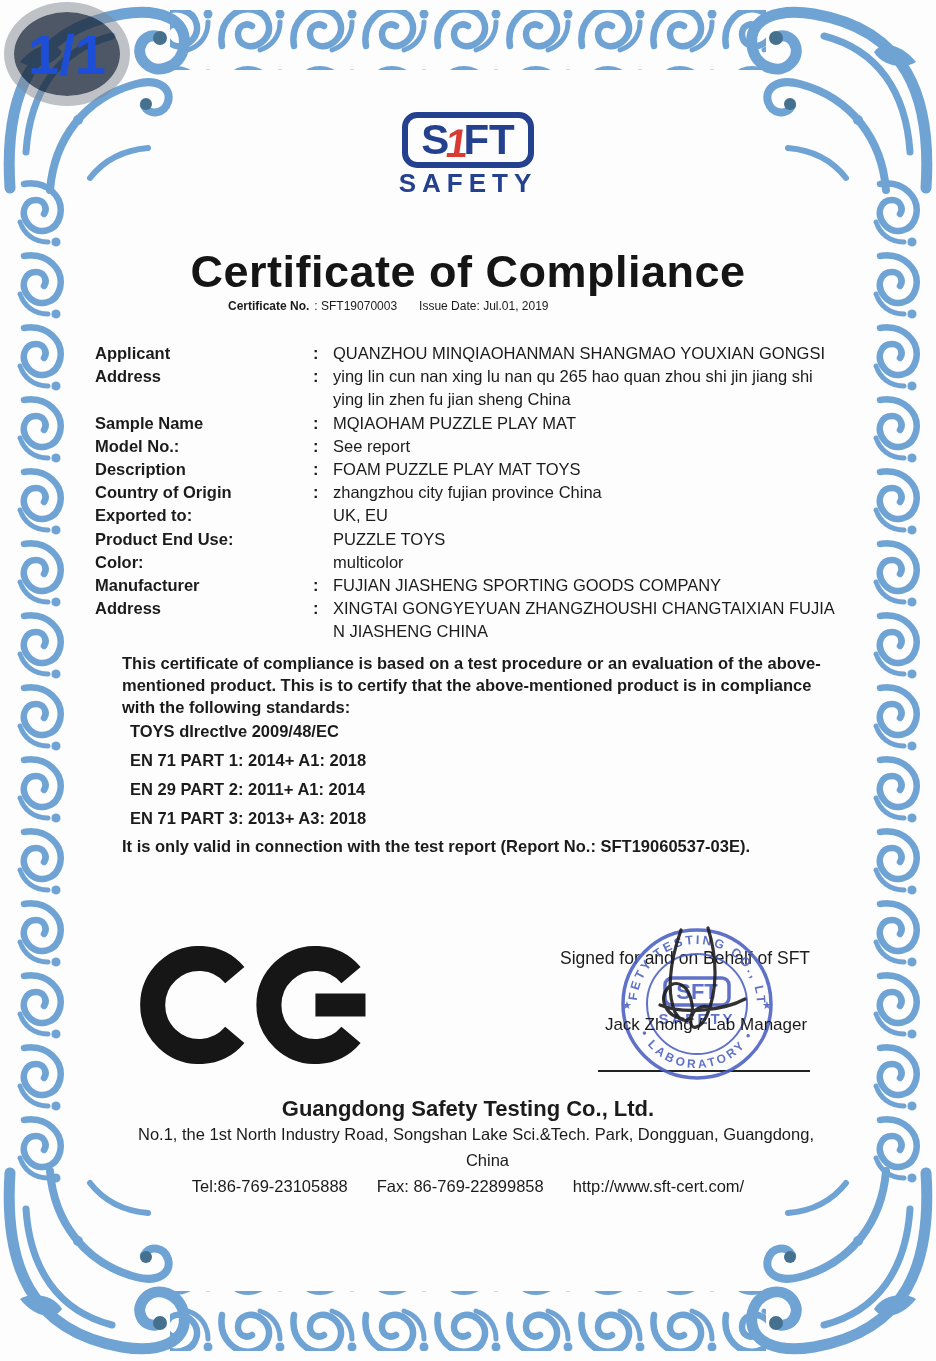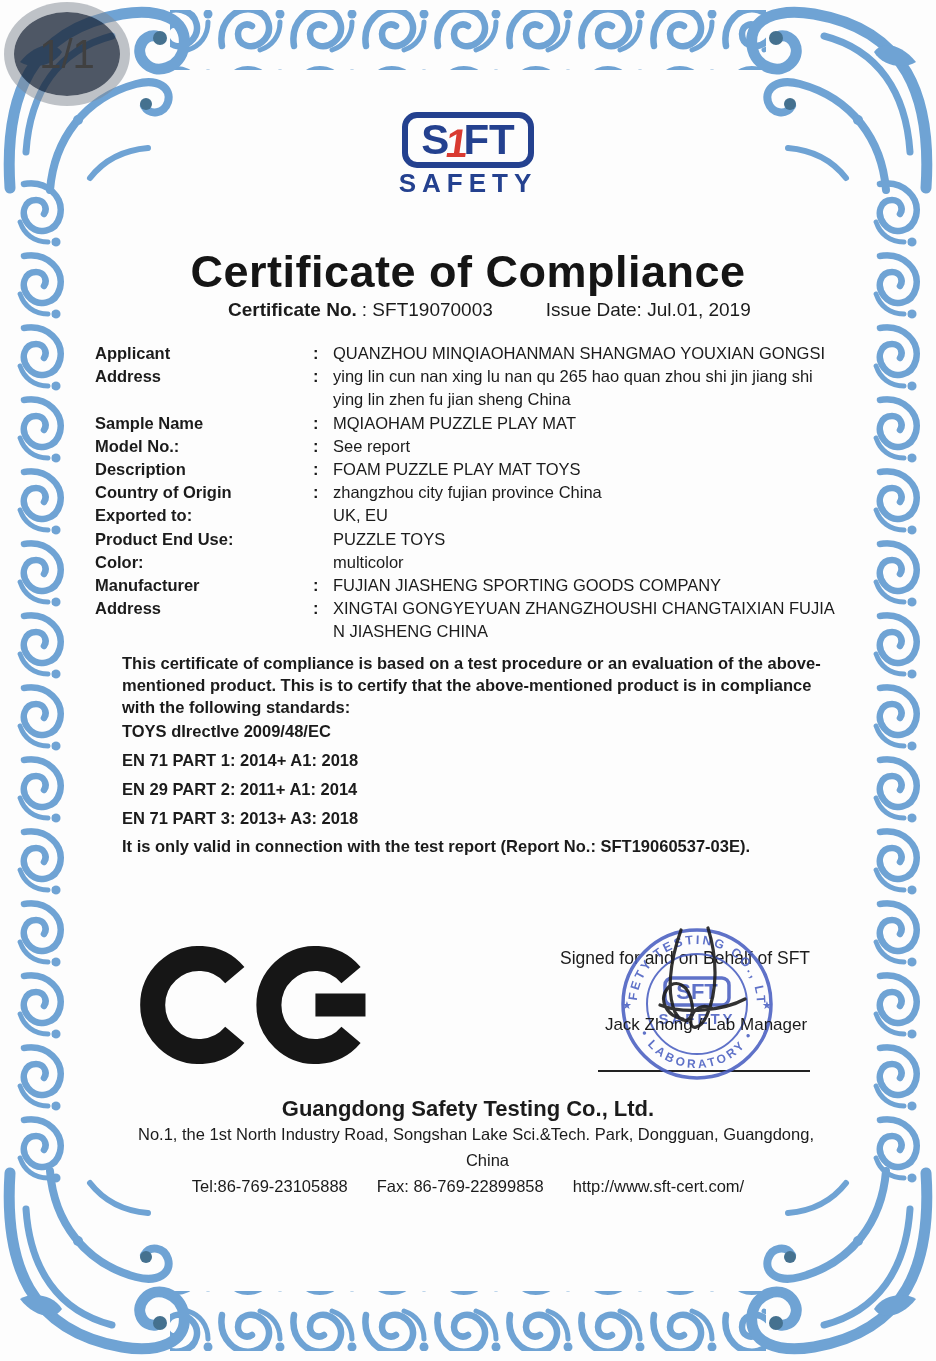--- a/index.html
+++ b/index.html
@@ -10,21 +10,21 @@
   }
   .abs{position:absolute;}
   svg{display:block;}
 
   
   .badge{
     left:14px; top:12px; width:106px; height:84px; border-radius:50%;
     background:rgba(28,40,58,.78);
     box-shadow:0 0 0 10px rgba(128,136,146,.5);
     display:flex; align-items:center; justify-content:center;
-    color:#404040; font-size:40px; font-weight:normal; z-index:5;
+    color:#1d4ed8; font-size:56px; font-weight:bold; z-index:5;
   }
 
   
   .logo-box{
     left:402px; top:112px; width:120px; height:44px;
     border:6px solid #24418f; border-radius:15px;
     display:flex; align-items:center; justify-content:center;
   }
   .logo-letter{font-size:42px; font-weight:800; color:#24418f; line-height:1;}
   .logo-one{
@@ -34,33 +34,33 @@
   .logo-word{
     left:0; right:0; top:168px; text-align:center;
     font-size:26px; font-weight:800; color:#24418f; letter-spacing:6px;
   }
 
   
   .title{
     left:0; right:0; top:224px; text-align:center;
     font-size:45px; font-weight:bold; color:#151515; letter-spacing:.5px;margin-top:22px;
   }
-  .cert-line{left:228px; top:299px; font-size:19px; display:flex; gap:53px; white-space:nowrap;}
+  .cert-line{left:228px; top:299px; font-size:12px; display:flex; gap:22px; white-space:nowrap;}
   .cert-line b{font-weight:bold;}
   .cert-line .num{margin-left:5px;}
 
   
   .fields{left:95px; top:342px; width:752px; font-size:16.5px; line-height:23.2px;}
   .frow{display:grid; grid-template-columns:218px 20px 1fr;}
   .flabel{font-weight:bold;}
   .fcolon{font-weight:bold;}
 
   
   .statement{left:122px; top:652px; width:722px; font-weight:bold; font-size:16.5px; line-height:22px;}
-  .std{margin-top:7px;}
+  .std{margin-top:7px;margin-left:8px;}
   .std-first{margin-top:2px;}
   .validity{margin-top:6px;}
 
   
   .ce{left:140px; top:946px;}
   .signed-for{left:560px; top:948px; font-size:17.5px;}
   .stampwrap{left:565px; top:872px; z-index:3;}
   .sig-line{left:598px; top:1070px; width:212px; border-top:2px solid #222;}
   .signer{left:560px; top:1015px; width:292px; text-align:center; font-size:17px; z-index:4;}
 

